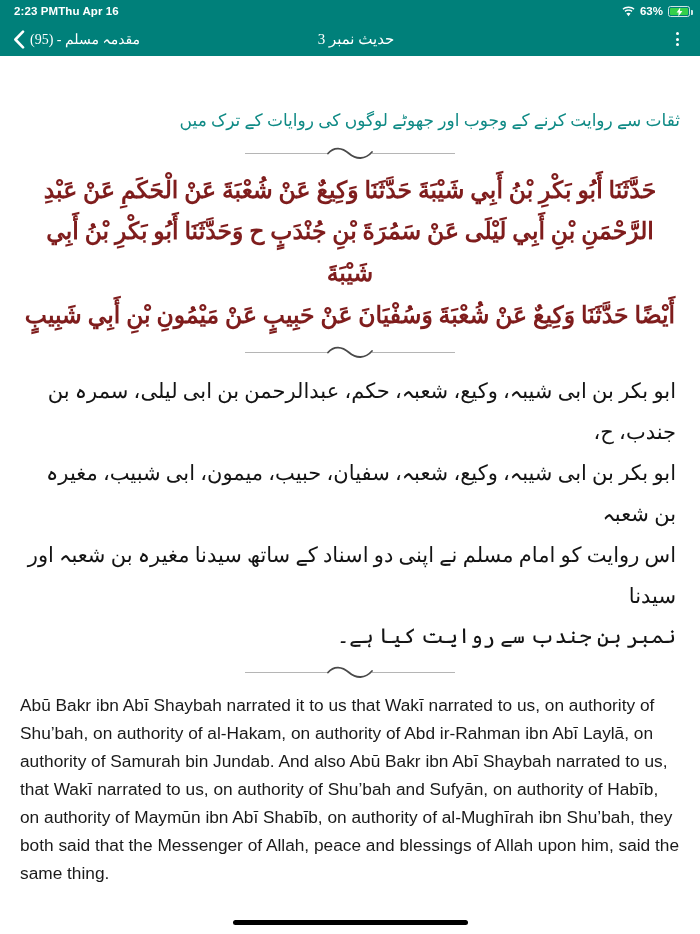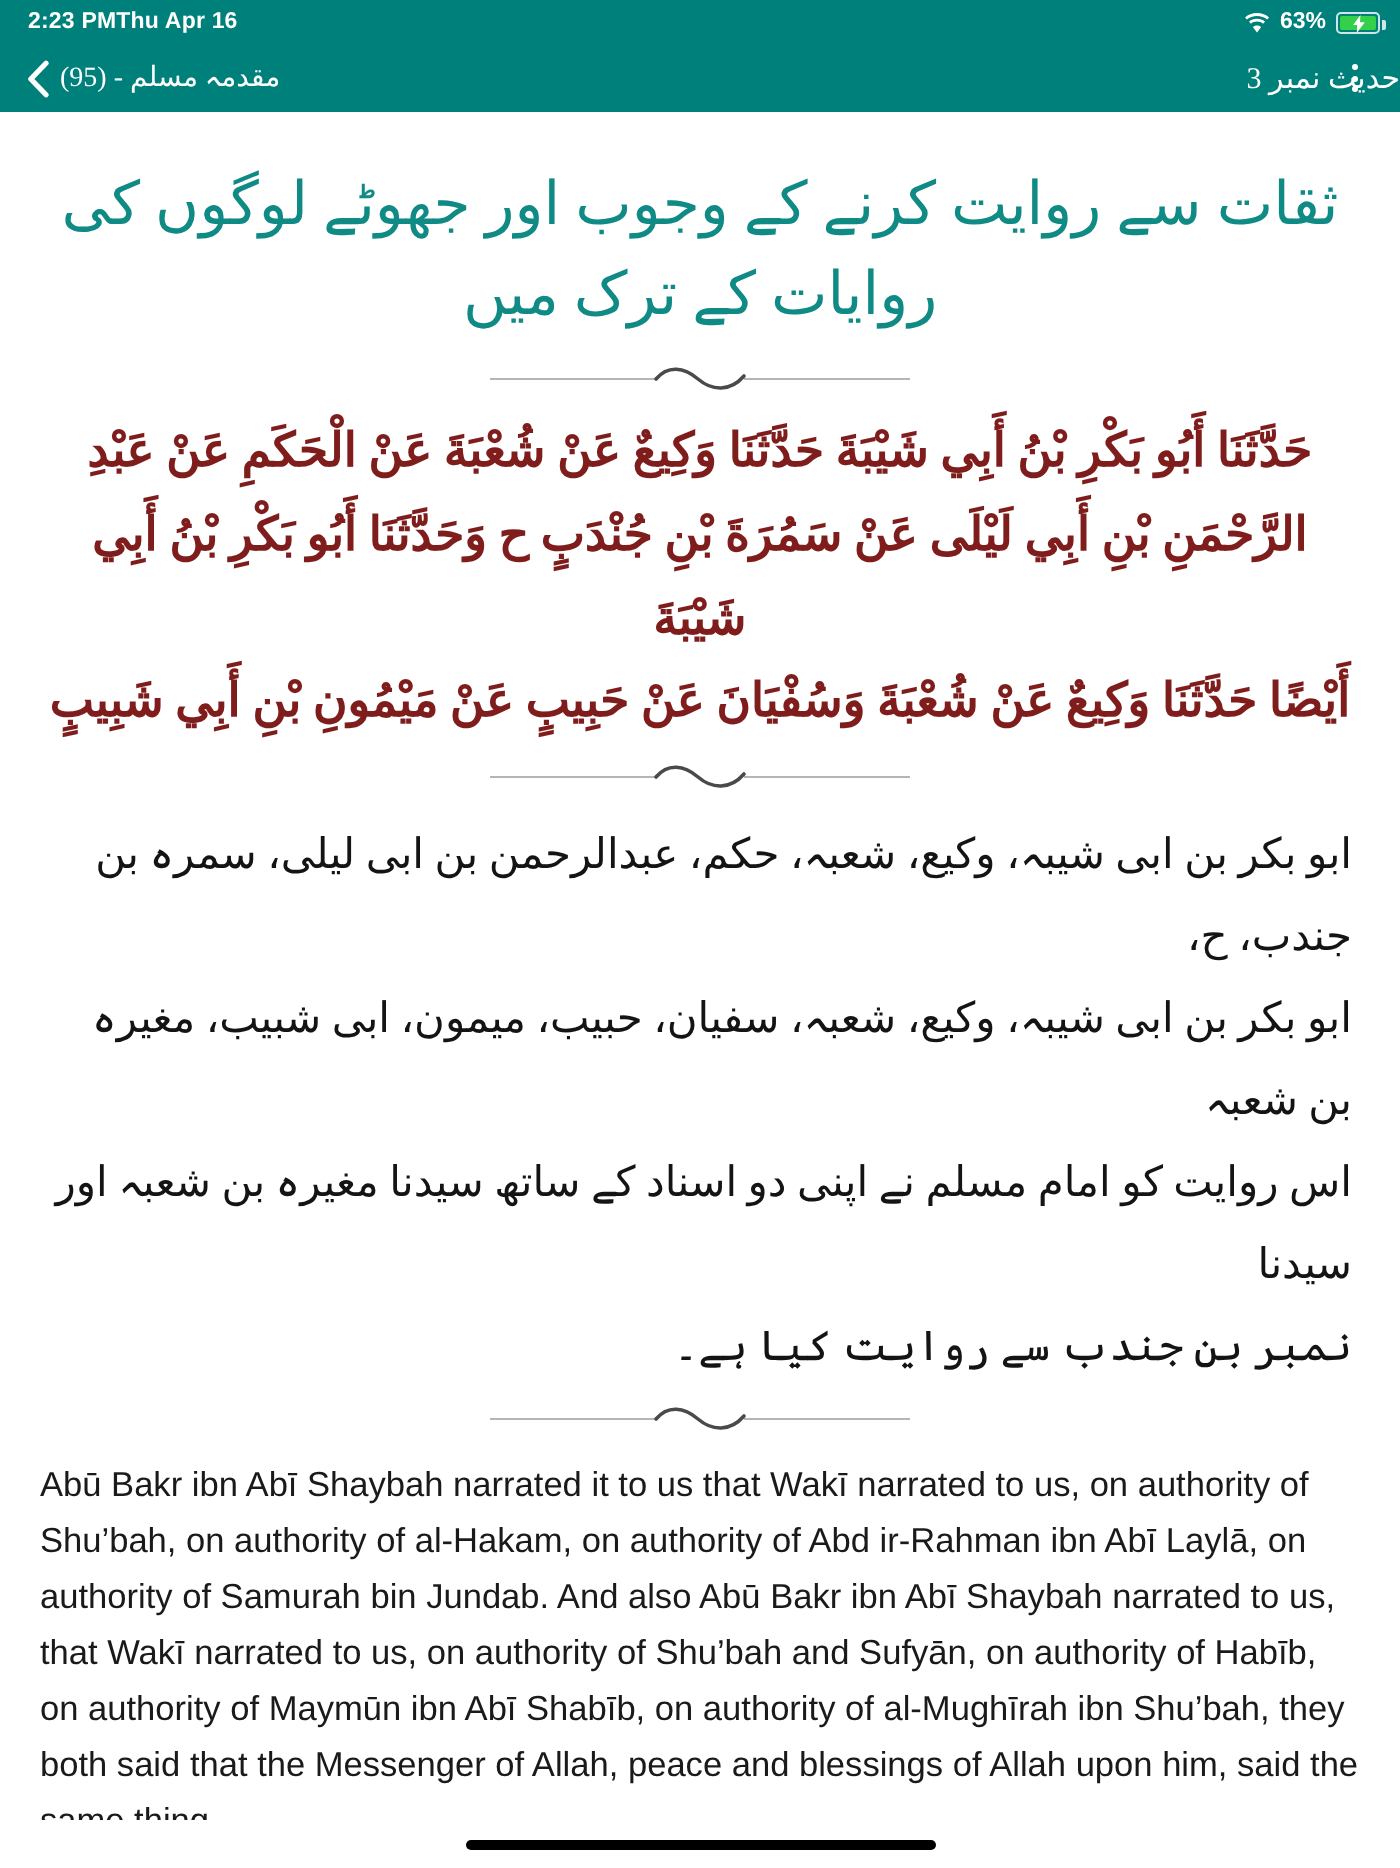--- a/index.html
+++ b/index.html
@@ -105,20 +105,21 @@
   .back-label{
     font-size:14px;
     direction:rtl;
     font-family:"Liberation Serif","DejaVu Serif",serif;
     white-space:nowrap;
     letter-spacing:.2px;
   }
   .app-title{
     position:absolute;
     left:12px; right:0;
+    text-align:center;
     font-size:15px;
     direction:rtl;
     font-family:"Liberation Serif","DejaVu Serif",serif;
     pointer-events:none;
   }
   .overflow-menu{
     width:22px; height:24px;
     display:flex;
     flex-direction:column;
     align-items:center;
@@ -138,26 +139,27 @@
   .content{
     padding:0 16px;
     height:878px;
     overflow:hidden;
     position:relative;
   }
 
   .chapter-heading{
     color:#0f8a85;
     direction:rtl;
-    text-align:center;
-    font-family:"Liberation Serif","DejaVu Serif",serif;
-    font-size:30px;
+    text-align:right;
+    font-family:"Liberation Serif","DejaVu Serif",serif;
+    font-size:17px;
     line-height:1.5;
     padding:24px 4px 6px;
     font-weight:normal;
+    margin-top:28px;
   }
 
   
   .divider{
     height:26px;
     display:flex;
     align-items:center;
     justify-content:center;
   }
   .divider svg{ display:block; }

